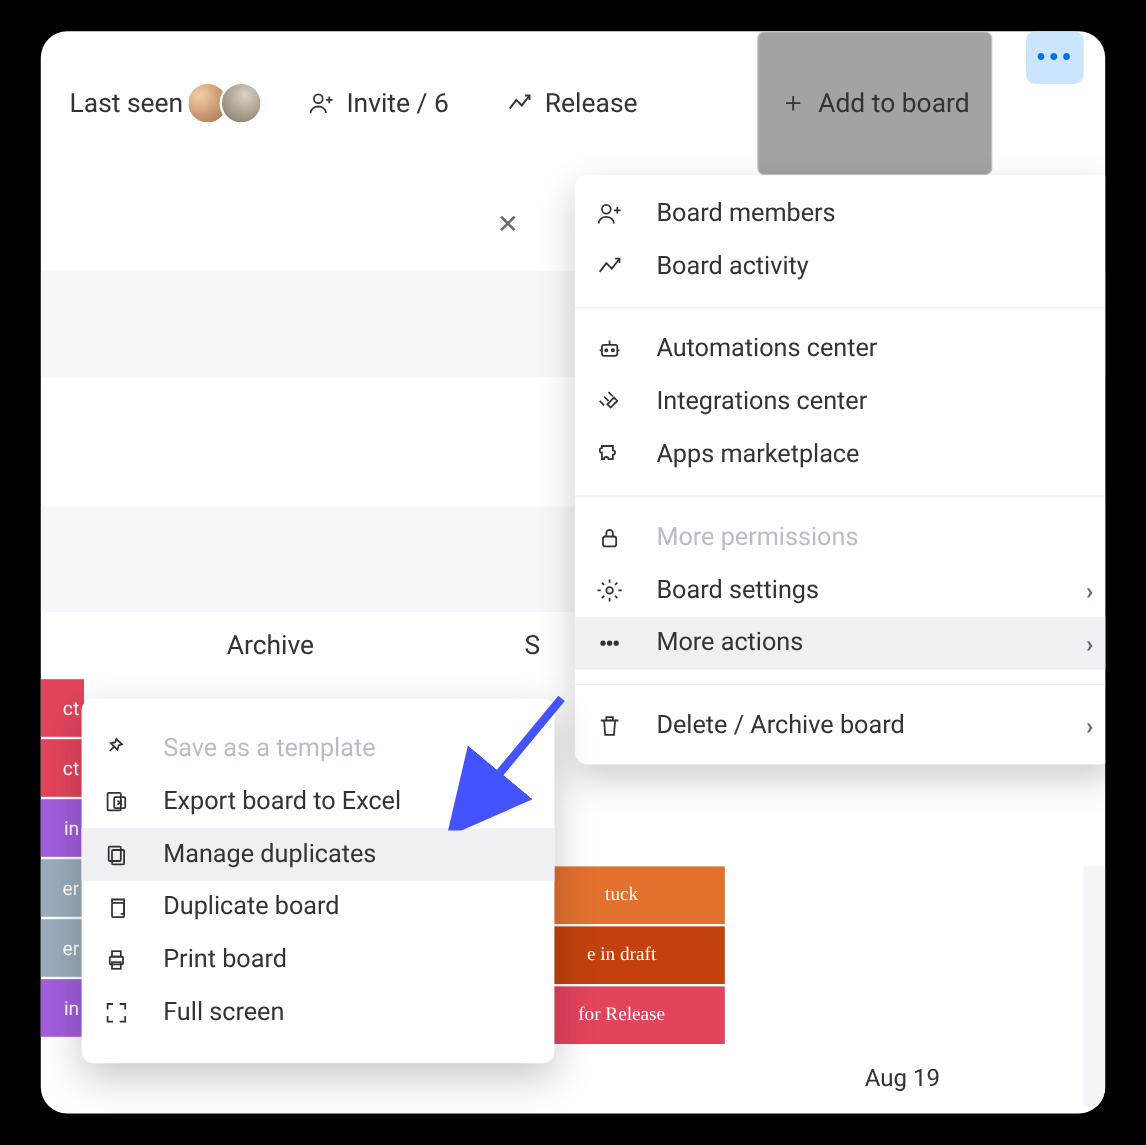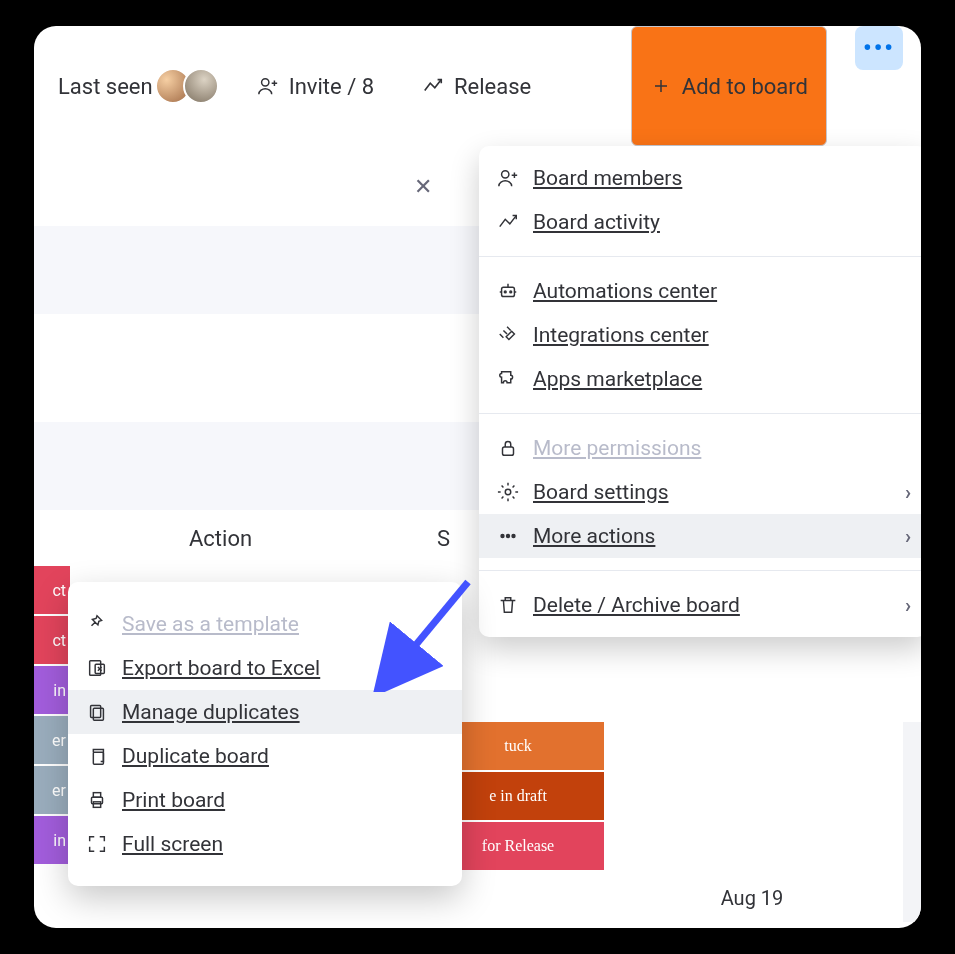--- a/index.html
+++ b/index.html
@@ -7,36 +7,36 @@
   .view{position:absolute;left:34px;top:26px;width:887px;height:902px;background:#fff;border-radius:22px;overflow:hidden;box-shadow:0 0 8px rgba(0,0,0,0.25);}
   
   .header{position:absolute;left:0;top:0;right:0;height:120px;display:flex;padding:0 18px 0 24px;gap:28px;}
   .last-seen{display:flex;align-items:center;gap:10px;color:#323338;font-size:22px;}
   .avatars{display:flex;}
   .av{width:32px;height:32px;border-radius:50%;border:2px solid #fff;margin-left:-8px;display:inline-block;background:#888;}
   .av.a1{background:radial-gradient(circle at 30% 30%,#f6cfa3,#a06a45);}
   .av.a2{background:radial-gradient(circle at 60% 30%,#dcd3c4,#7d705f);}
   .hitem{display:flex;align-items:center;gap:10px;color:#323338;font-size:22px;cursor:pointer;padding:6px 10px;border-radius:6px;}
   .icon{display:inline-flex;align-items:center;justify-content:center;width:22px;height:22px;color:#323338;}
-  .header-btn{display:flex;align-items:center;gap:10px;border:1px solid #c5c7d0;border-radius:6px;padding:8px 18px;font-size:22px;color:#323338;cursor:pointer;background:#f97316;}
+  .header-btn{display:flex;align-items:center;gap:10px;border:1px solid #c5c7d0;border-radius:6px;padding:8px 18px;font-size:22px;color:#323338;cursor:pointer;background:#a3a3a3;}
   .more-btn{width:48px;height:44px;border-radius:8px;background:#cce5ff;display:flex;align-items:center;justify-content:center;cursor:pointer;}
   .dots{letter-spacing:2px;color:#0073ea;font-weight:700;font-size:24px;}
   
   .faint-row{position:absolute;left:0;right:0;height:88px;background:#f6f7fb;}
   .cross{position:absolute;left:380px;top:148px;color:#676879;font-size:22px;}
   .col-head{position:absolute;top:500px;color:#323338;font-size:22px;}
   .col-head.c1{left:155px;}
   .col-head.c2{left:403px;}
   .pill-col{position:absolute;left:-20px;top:540px;width:56px;display:flex;flex-direction:column;gap:2px;}
   .pill{height:48px;display:flex;align-items:center;justify-content:flex-end;padding-right:4px;color:#fff;font-size:16px;}
   
   .menu-a{position:absolute;right:-6px;top:120px;width:448px;background:#fff;border-radius:10px;box-shadow:0 12px 30px rgba(0,0,0,0.20);overflow:hidden;}
   .mg{padding:10px 0;}
   .sep{height:1px;background:#e6e9ef;margin:2px 0;}
-  .mi{display:flex;align-items:center;gap:14px;padding:10px 18px;font-size:21px;color:#323338;cursor:pointer;position:relative;text-decoration:underline;}
+  .mi{display:flex;align-items:center;gap:28px;padding:10px 18px;font-size:21px;color:#323338;cursor:pointer;position:relative;}
   .mi.disabled{color:#b8bbca;}
   .mi .chev{position:absolute;right:16px;color:#676879;font-size:20px;font-weight:700;}
   .mi.highlight{background:#eef0f3;}
   
   .menu-b{position:absolute;left:34px;top:556px;width:394px;background:#fff;border-radius:10px;box-shadow:0 12px 34px rgba(0,0,0,0.22);padding:10px 0;}
   
   .status-col{position:absolute;left:398px;top:696px;width:172px;display:flex;flex-direction:column;gap:2px;font-family:Liberation Serif, serif;}
   .stat{height:48px;color:#fff;display:flex;align-items:center;justify-content:center;font-size:16px;}
   .date-cell{position:absolute;left:570px;top:848px;width:296px;height:48px;display:flex;align-items:center;justify-content:center;font-size:20px;color:#323338;}
   .rightfade{position:absolute;right:0;top:696px;width:18px;height:200px;background:#f3f4f7;}
@@ -58,21 +58,21 @@
     </span>
   </div>
   <div class="hitem">
     <span class="icon">
       <svg viewBox="0 0 24 24" width="22" height="22" fill="none" stroke="currentColor" stroke-width="1.6">
               <circle cx="9" cy="8" r="4"></circle>
               <path d="M2 21c0-4 4-6 7-6s7 2 7 6"></path>
               <path d="M19 6v6M16 9h6"></path>
             </svg>
     </span>
-    <span>Invite / 8</span>
+    <span>Invite / 6</span>
   </div>
   <div class="hitem">
     <span class="icon">
       <svg viewBox="0 0 24 24" width="22" height="22" fill="none" stroke="currentColor" stroke-width="1.8">
               <path d="M3 17 L9 9 L14 14 L21 5"></path>
               <path d="M17 5h4v4"></path>
             </svg>
     </span>
     <span>Release</span>
   </div>
@@ -86,21 +86,21 @@
     <span>Add to board</span>
   </div>
   <div class="more-btn">
     <span class="dots">•••</span>
   </div>
 </div>
 
 <div class="faint-row" style="top:200px"></div>
 <div class="faint-row" style="top:396px"></div>
 <span class="cross">✕</span>
-<span class="col-head c1">Action</span>
+<span class="col-head c1">Archive</span>
 <span class="col-head c2">S</span>
 
 <div class="pill-col" id="pills">
         <div class="pill" style="background: rgb(226, 68, 92);">ct</div>
         <div class="pill" style="background: rgb(226, 68, 92);">ct</div>
         <div class="pill" style="background: rgb(162, 93, 220);">in</div>
         <div class="pill" style="background: rgb(154, 173, 189);">er</div>
         <div class="pill" style="background: rgb(154, 173, 189);">er</div>
         <div class="pill" style="background: rgb(162, 93, 220);">in</div>
       </div>

